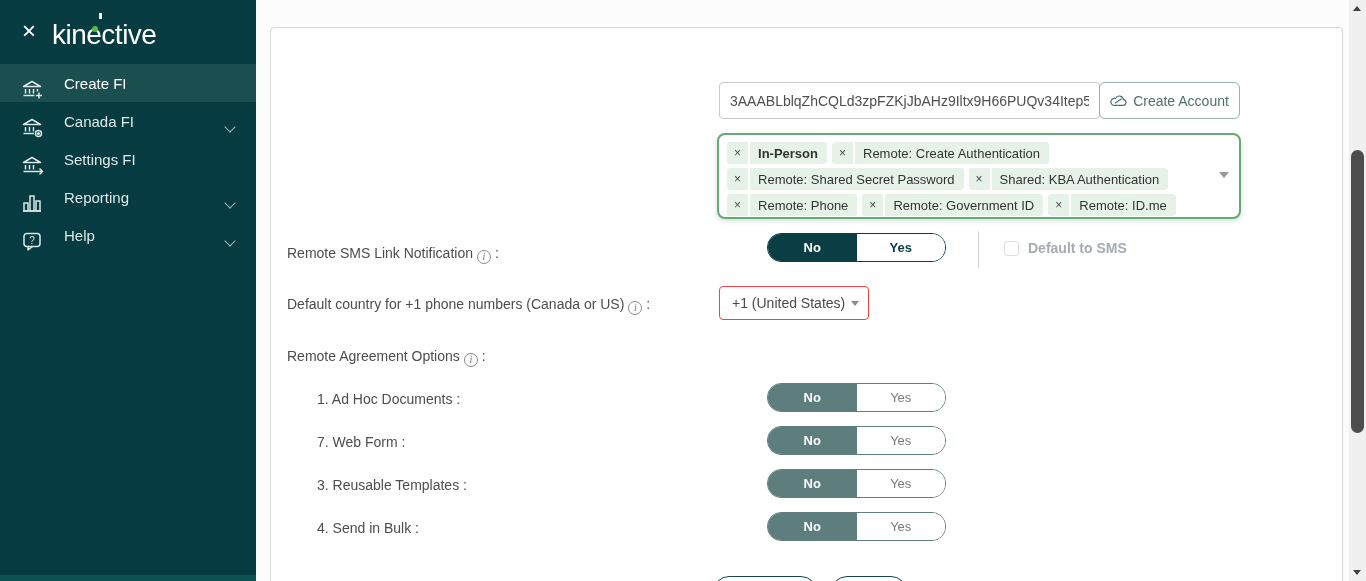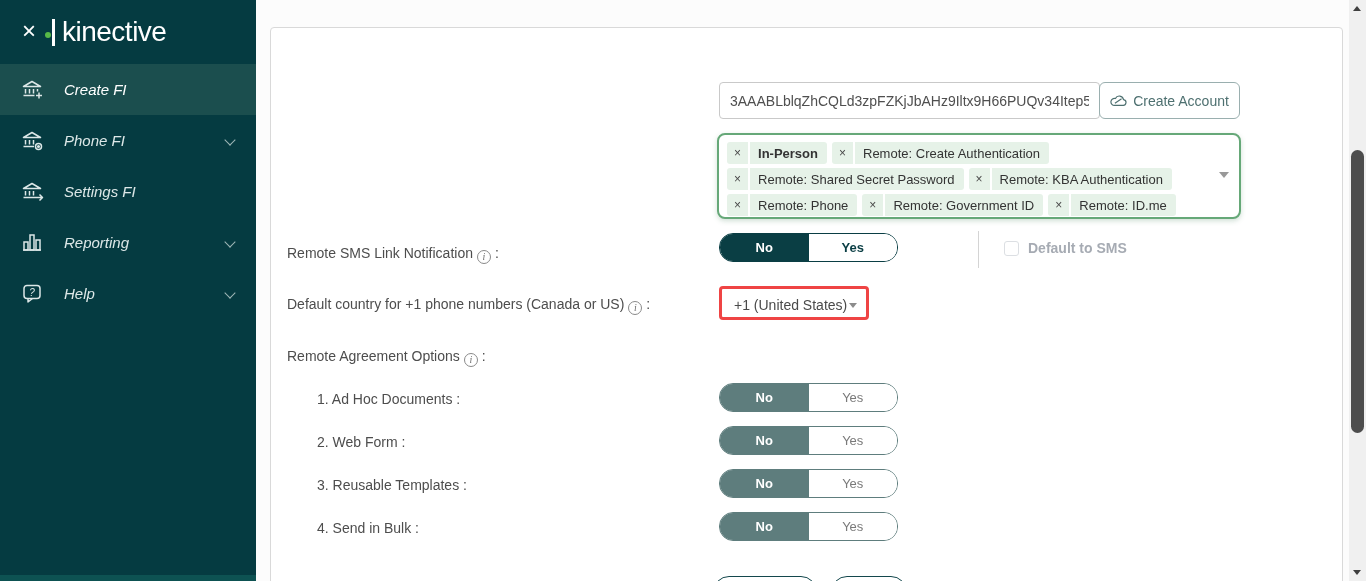--- a/index.html
+++ b/index.html
@@ -3,27 +3,27 @@
 <meta charset="utf-8">
 <style>
   * { margin:0; padding:0; box-sizing:border-box; }
   html,body { width:1366px; height:581px; overflow:hidden; font-family:"Liberation Sans", sans-serif; background:#fcfcfc; }
   .page { position:relative; width:1366px; height:581px; }
 
   
   .sidebar { position:absolute; left:0; top:0; width:256px; height:581px; background:#053B41; color:#E8EFEF; }
   .sidebar-header { position:relative; height:64px; }
   .close-btn { position:absolute; left:16px; top:18px; width:26px; height:26px; background:none; border:none; color:#fff; font-size:24px; font-weight:300; line-height:26px; text-align:center; cursor:pointer; }
-  .logo { position:absolute; left:52px; top:13px; height:38px; display:flex; align-items:center; }
+  .logo { position:absolute; left:52px; top:13px; height:38px; display:flex; align-items:center;flex-direction:column; }
   .logo-mark { position:relative; width:3px; height:27px; background:#fff; display:inline-block; margin-right:7px; }
   .logo-dot { position:absolute; left:-7px; top:13px; width:6px; height:6px; border-radius:50%; background:#58B947; }
   .logo-text { color:#fff; font-size:28px; font-weight:500; letter-spacing:-0.5px; }
 
   .nav { position:absolute; top:64px; left:0; width:256px; }
-  .nav-item { position:relative; height:51px; display:flex; align-items:center; cursor:pointer; color:#DDE8E8;font-style:italic; }
+  .nav-item { position:relative; height:38px; display:flex; align-items:center; cursor:pointer; color:#DDE8E8; }
   .nav-item.active { background:#1B4E4E; color:#fff; }
   .nav-icon { position:absolute; left:20px; top:13px; width:24px; height:24px; color:#DCE7E7; }
   .nav-label { position:absolute; left:64px; font-size:15px; }
   .chev { position:absolute; right:22px; top:21px; width:8px; height:8px; border-right:1.6px solid #9FB7B7; border-bottom:1.6px solid #9FB7B7; transform:rotate(45deg); }
   .sidebar-strip { position:absolute; left:0; bottom:0; width:256px; height:6px; background:#0D5252; }
 
   
   .main { position:absolute; left:256px; top:0; width:1093px; height:581px; background:#fcfcfc; }
   .card { position:absolute; left:14px; top:27px; width:1073px; height:600px; background:#fff; border:1px solid #D9D9D9; border-radius:4px 4px 0 0; }
   .card-header { position:absolute; left:0; top:0; width:100%; height:38px; border-bottom:1px solid #E4E4E4; }
@@ -38,34 +38,34 @@
   .create-btn { position:absolute; left:828px; top:54px; width:141px; height:37px; background:#fff; border:1px solid #9AAFAF; border-radius:6px; color:#4E7070; font-size:14px; cursor:pointer; display:flex; align-items:center; justify-content:center; gap:6px; font-family:"Liberation Sans", sans-serif; }
 
   .multiselect { position:absolute; left:446px; top:105px; width:524px; height:86px; border:2px solid #66A878; border-radius:8px; background:#fff; box-shadow:0 2px 5px rgba(70,130,90,.25); padding:7px 26px 6px 8px; cursor:pointer; }
   .chip-row { display:flex; gap:5px; margin-bottom:4px; }
   .chip { display:inline-flex; background:#E6F2E8; border-radius:3px; overflow:hidden; height:22px; align-items:stretch; }
   .chip-x { padding:0 7px; font-size:12px; color:#4A4A4A; border-right:2px solid #fff; cursor:pointer; display:flex; align-items:center; }
   .chip-label { padding:0 9px 0 8px; font-size:13px; color:#333; display:flex; align-items:center; white-space:nowrap; }
   .chip-label.bold { font-weight:700;border-radius:9px; }
   .ms-caret { position:absolute; right:10px; top:37px; width:0; height:0; border-left:5px solid transparent; border-right:5px solid transparent; border-top:6px solid #999; }
 
-  .toggle { position:absolute; width:179px; height:29px; display:flex; border-radius:14px; overflow:hidden; }
+  .toggle { position:absolute; width:179px; height:29px; display:flex; border-radius:14px; overflow:hidden;margin-left:48px; }
   .toggle .half { flex:1; text-align:center; line-height:27px; font-size:13px; cursor:pointer; }
   .toggle.dark { border:1px solid #0A3E44; }
   .toggle.dark .on  { background:#0A3E44; color:#fff; font-weight:700; }
   .toggle.dark .off { background:#fff; color:#0A3E44; font-weight:600; }
   .toggle.slate { border:1px solid #5E7D7D; }
   .toggle.slate .on  { background:#5E7D7D; color:#fff; font-weight:700; }
   .toggle.slate .off { background:#fff; color:#7A7A7A; }
 
   .vdiv { position:absolute; left:707px; top:203px; width:1px; height:37px; background:#D4D4D4; }
   .cb { position:absolute; left:733px; top:213px; width:15px; height:15px; border:1.5px solid #DCDFE3; border-radius:3px; background:#fff; cursor:pointer; }
   .cb-label { position:absolute; left:757px; top:212px; font-size:14px; color:#A6ABB3;font-weight:bold; }
 
-  .select { position:absolute; left:448px; top:258px; width:150px; height:34px; border:3px solid #ef4444; border-radius:4px; background:#fff; cursor:pointer; }
+  .select { position:absolute; left:448px; top:258px; width:150px; height:34px; border:1px solid #ef4444; border-radius:4px; background:#fff; cursor:pointer; }
   .select-value { position:absolute; left:12px; top:8px; font-size:14px; color:#4A4A4A; }
   .select-caret { position:absolute; right:9px; top:14px; width:0; height:0; border-left:4.5px solid transparent; border-right:4.5px solid transparent; border-top:5.5px solid #8C8C8C; }
 
   .partial-btn { position:absolute; top:548px; height:40px; background:#fff; border:1px solid #14484D; border-radius:16px; cursor:pointer; }
   .pb1 { left:442px; width:104px; }
   .pb2 { left:560px; width:76px; }
 
   
   .scrollbar { position:absolute; right:0; top:0; width:17px; height:581px; background:#F0F0F0; }
   .sb-arrow { position:absolute; left:0; width:17px; height:17px; cursor:pointer; }
@@ -114,21 +114,21 @@
           <svg viewBox="0 0 24 24" width="24" height="24" fill="none" stroke="currentColor" stroke-width="1.5" stroke-linejoin="round">
             <path d="M3.5 9.5 L12 4.5 L20.5 9.5 Z"></path>
             <line x1="5.5" y1="12" x2="5.5" y2="16.5"></line>
               <line x1="9.5" y1="12" x2="9.5" y2="16.5"></line>
             <line x1="13.5" y1="12" x2="13.5" y2="16.5"></line>
             <line x1="3.5" y1="18.5" x2="14" y2="18.5"></line>
             <circle cx="18.5" cy="18.5" r="3"></circle>
               <circle cx="18.5" cy="18.5" r="0.8"></circle>
           </svg>
         </span>
-        <span class="nav-label">Phone FI</span>
+        <span class="nav-label">Canada FI</span>
         <span class="chev"></span>
       </div>
 
       <div class="nav-item">
         <span class="nav-icon">
           <svg viewBox="0 0 24 24" width="24" height="24" fill="none" stroke="currentColor" stroke-width="1.5" stroke-linejoin="round">
             <path d="M3.5 9.5 L12 4.5 L20.5 9.5 Z"></path>
             <line x1="5.5" y1="12" x2="5.5" y2="16.5"></line>
               <line x1="9.5" y1="12" x2="9.5" y2="16.5"></line>
             <line x1="13.5" y1="12" x2="13.5" y2="16.5"></line>
@@ -193,21 +193,21 @@
             <span class="chip-label">Remote: Create Authentication</span>
           </span>
         </div>
         <div class="chip-row">
           <span class="chip">
             <span class="chip-x">×</span>
             <span class="chip-label">Remote: Shared Secret Password</span>
           </span>
           <span class="chip">
             <span class="chip-x">×</span>
-            <span class="chip-label">Remote: KBA Authentication</span>
+            <span class="chip-label">Shared: KBA Authentication</span>
           </span>
         </div>
         <div class="chip-row">
           <span class="chip">
             <span class="chip-x">×</span>
             <span class="chip-label">Remote: Phone</span>
           </span>
           <span class="chip">
             <span class="chip-x">×</span>
             <span class="chip-label">Remote: Government ID</span>
@@ -242,21 +242,21 @@
       <div class="flabel" style="left:16px; top:319px;">
         <span>Remote Agreement Options</span><span class="info">i</span><span class="colon">:</span>
       </div>
 
       <div class="flabel" style="left:46px; top:362px;">1. Ad Hoc Documents :</div>
       <div class="toggle slate" style="left:448px; top:355px;">
         <span class="half on">No</span>
         <span class="half off">Yes</span>
       </div>
 
-      <div class="flabel" style="left:46px; top:405px;">2. Web Form :</div>
+      <div class="flabel" style="left:46px; top:405px;">7. Web Form :</div>
       <div class="toggle slate" style="left:448px; top:398px;">
         <span class="half on">No</span>
         <span class="half off">Yes</span>
       </div>
 
       <div class="flabel" style="left:46px; top:448px;">3. Reusable Templates :</div>
       <div class="toggle slate" style="left:448px; top:441px;">
         <span class="half on">No</span>
         <span class="half off">Yes</span>
       </div>

